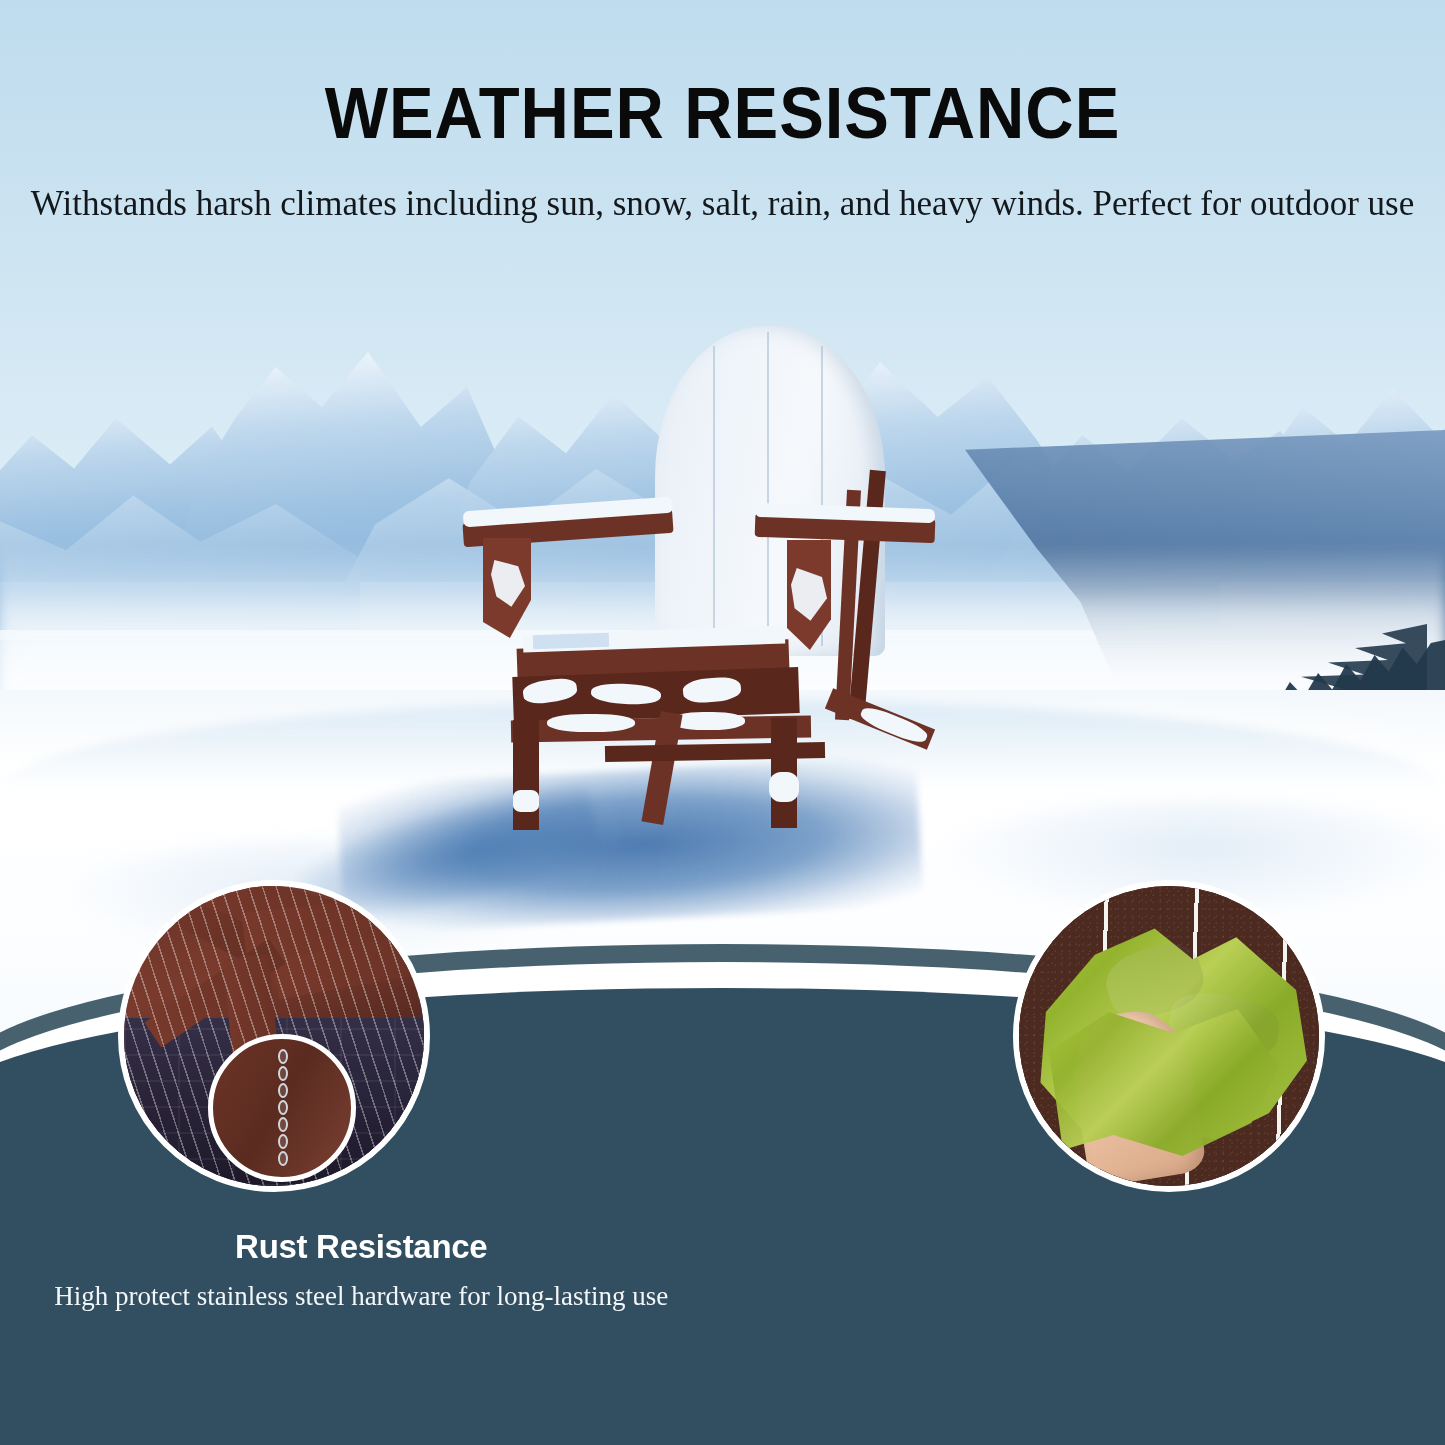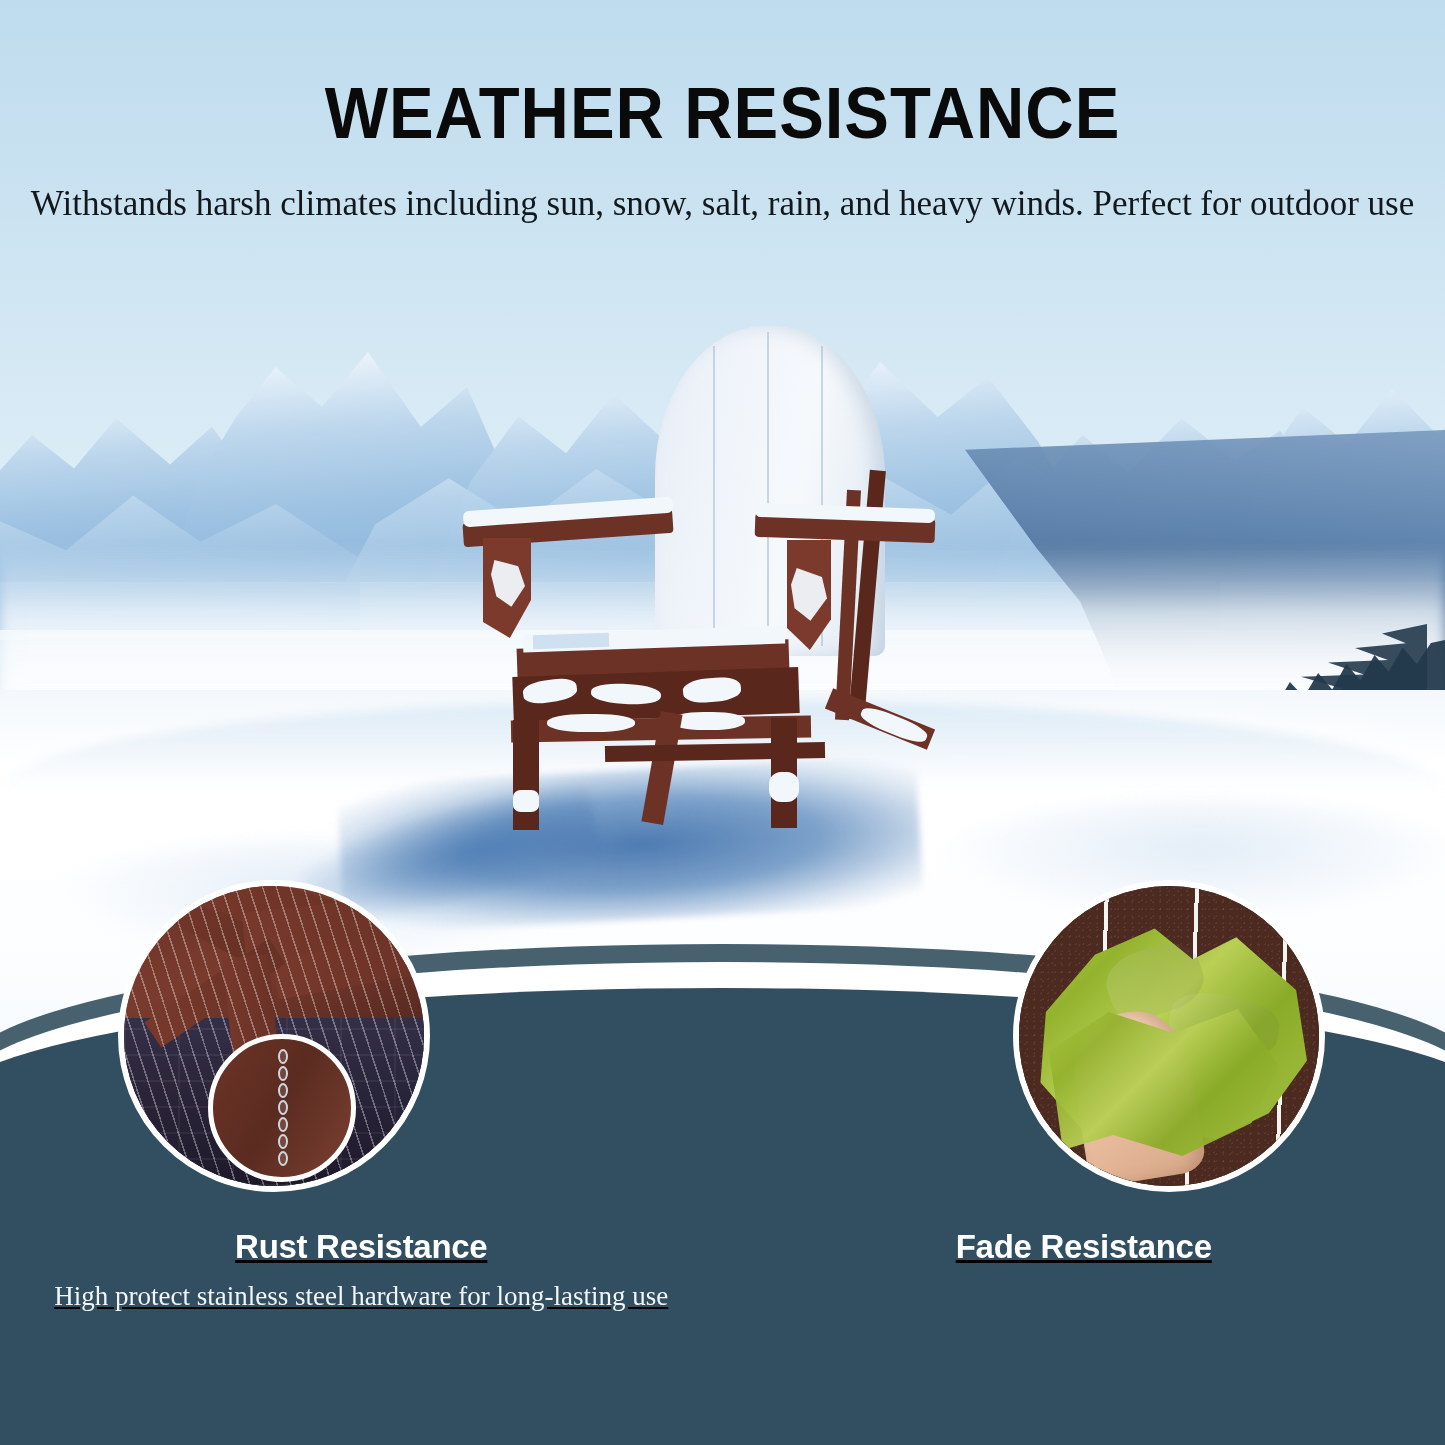--- a/index.html
+++ b/index.html
@@ -225,21 +225,21 @@
     font-weight:bold;font-size:72px;letter-spacing:1px;color:#0a0a0a;
     transform:scaleX(.93);
   }
   .subtitle{
     position:absolute;left:0;top:178px;width:1445px;text-align:center;
     font-family:"Liberation Serif", serif;
     font-size:35px;line-height:51px;color:#13181c;
   }
 
   
-  .cards{position:absolute;left:0;top:1228px;width:1445px;height:215px;display:flex;text-decoration:underline;}
+  .cards{position:absolute;left:0;top:1228px;width:1445px;height:215px;display:flex;}
   .card{flex:1;text-align:center;padding:0 22px;box-sizing:border-box;}
   .card h3{
     margin:0 0 12px 0;
     font-family:"Liberation Sans", sans-serif;
     font-weight:bold;font-size:33px;color:#ffffff;letter-spacing:-.3px;
   }
   .card p{
     margin:0;
     font-family:"Liberation Serif", serif;
     font-size:27px;line-height:36px;color:#f2f6f8;
@@ -366,17 +366,16 @@
 
   <div class="title">WEATHER RESISTANCE</div>
   <div class="subtitle">Withstands harsh climates including sun, snow, salt, rain, and heavy winds. Perfect for outdoor use</div>
 
   <div class="cards">
     <div class="card">
       <h3>Rust Resistance</h3>
       <p>High protect stainless steel hardware for long-lasting use</p>
     </div>
     <div class="card">
-      <h3>Fade Resistance</h3>
     </div>
   </div>
 
 </div>
 
 </body></html>

